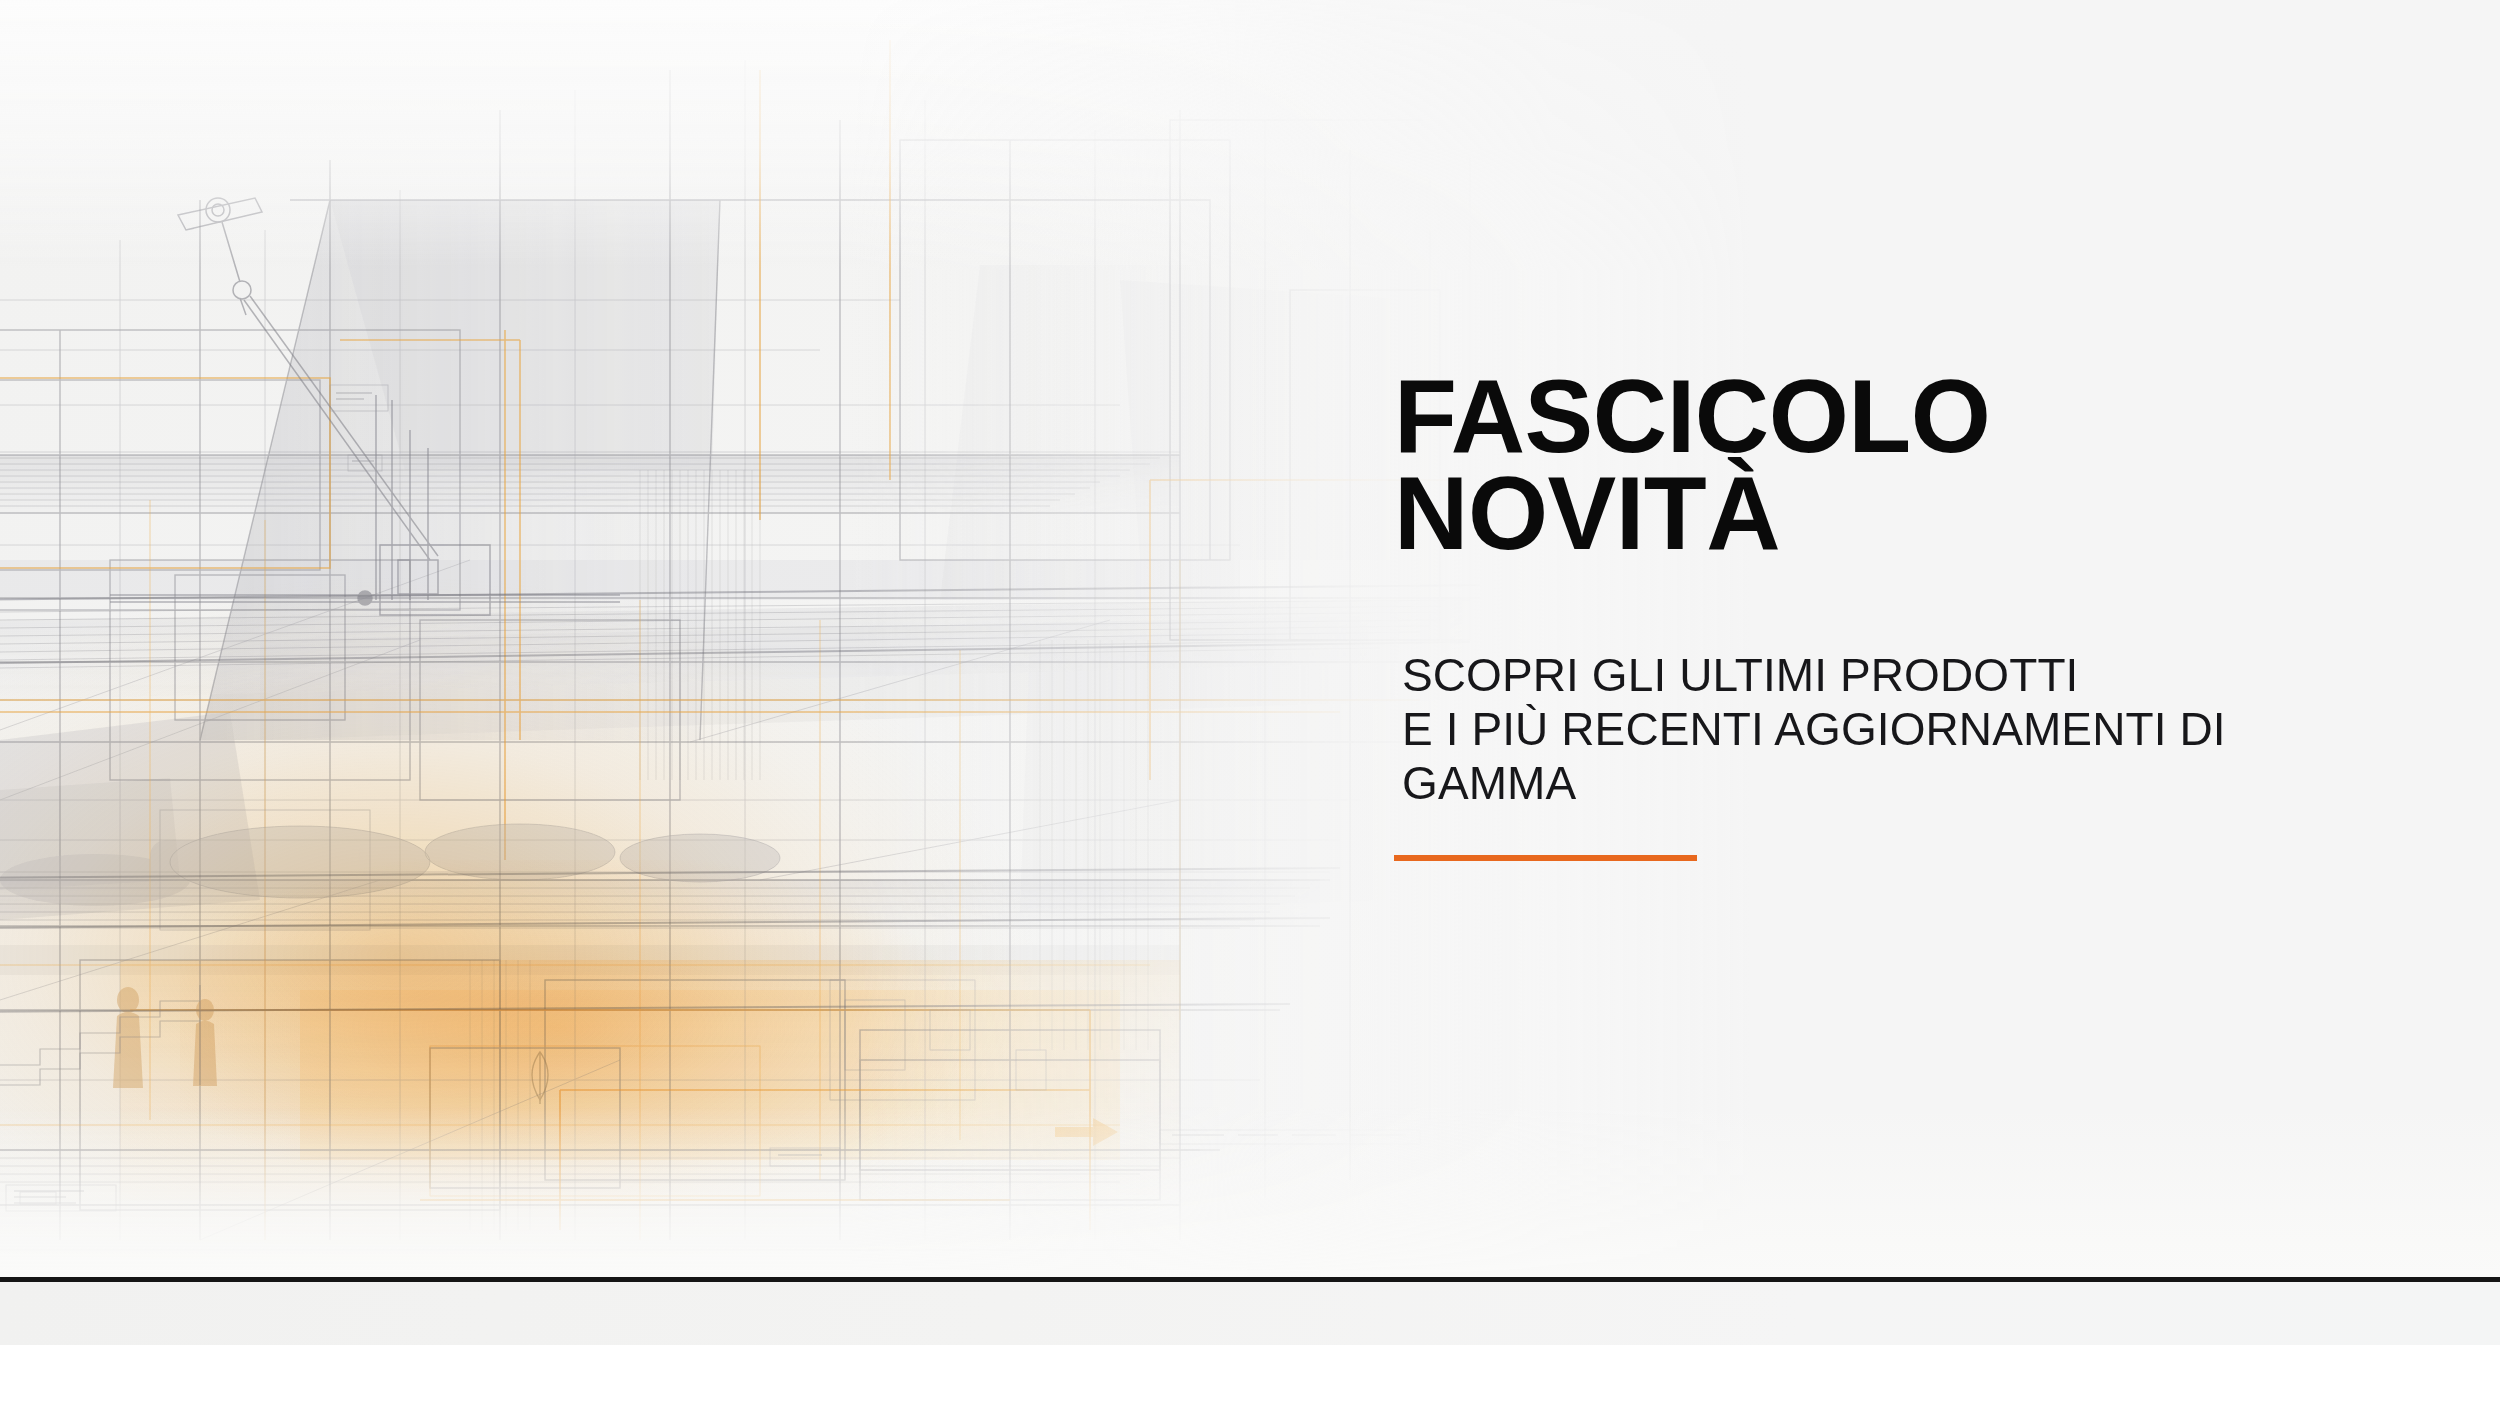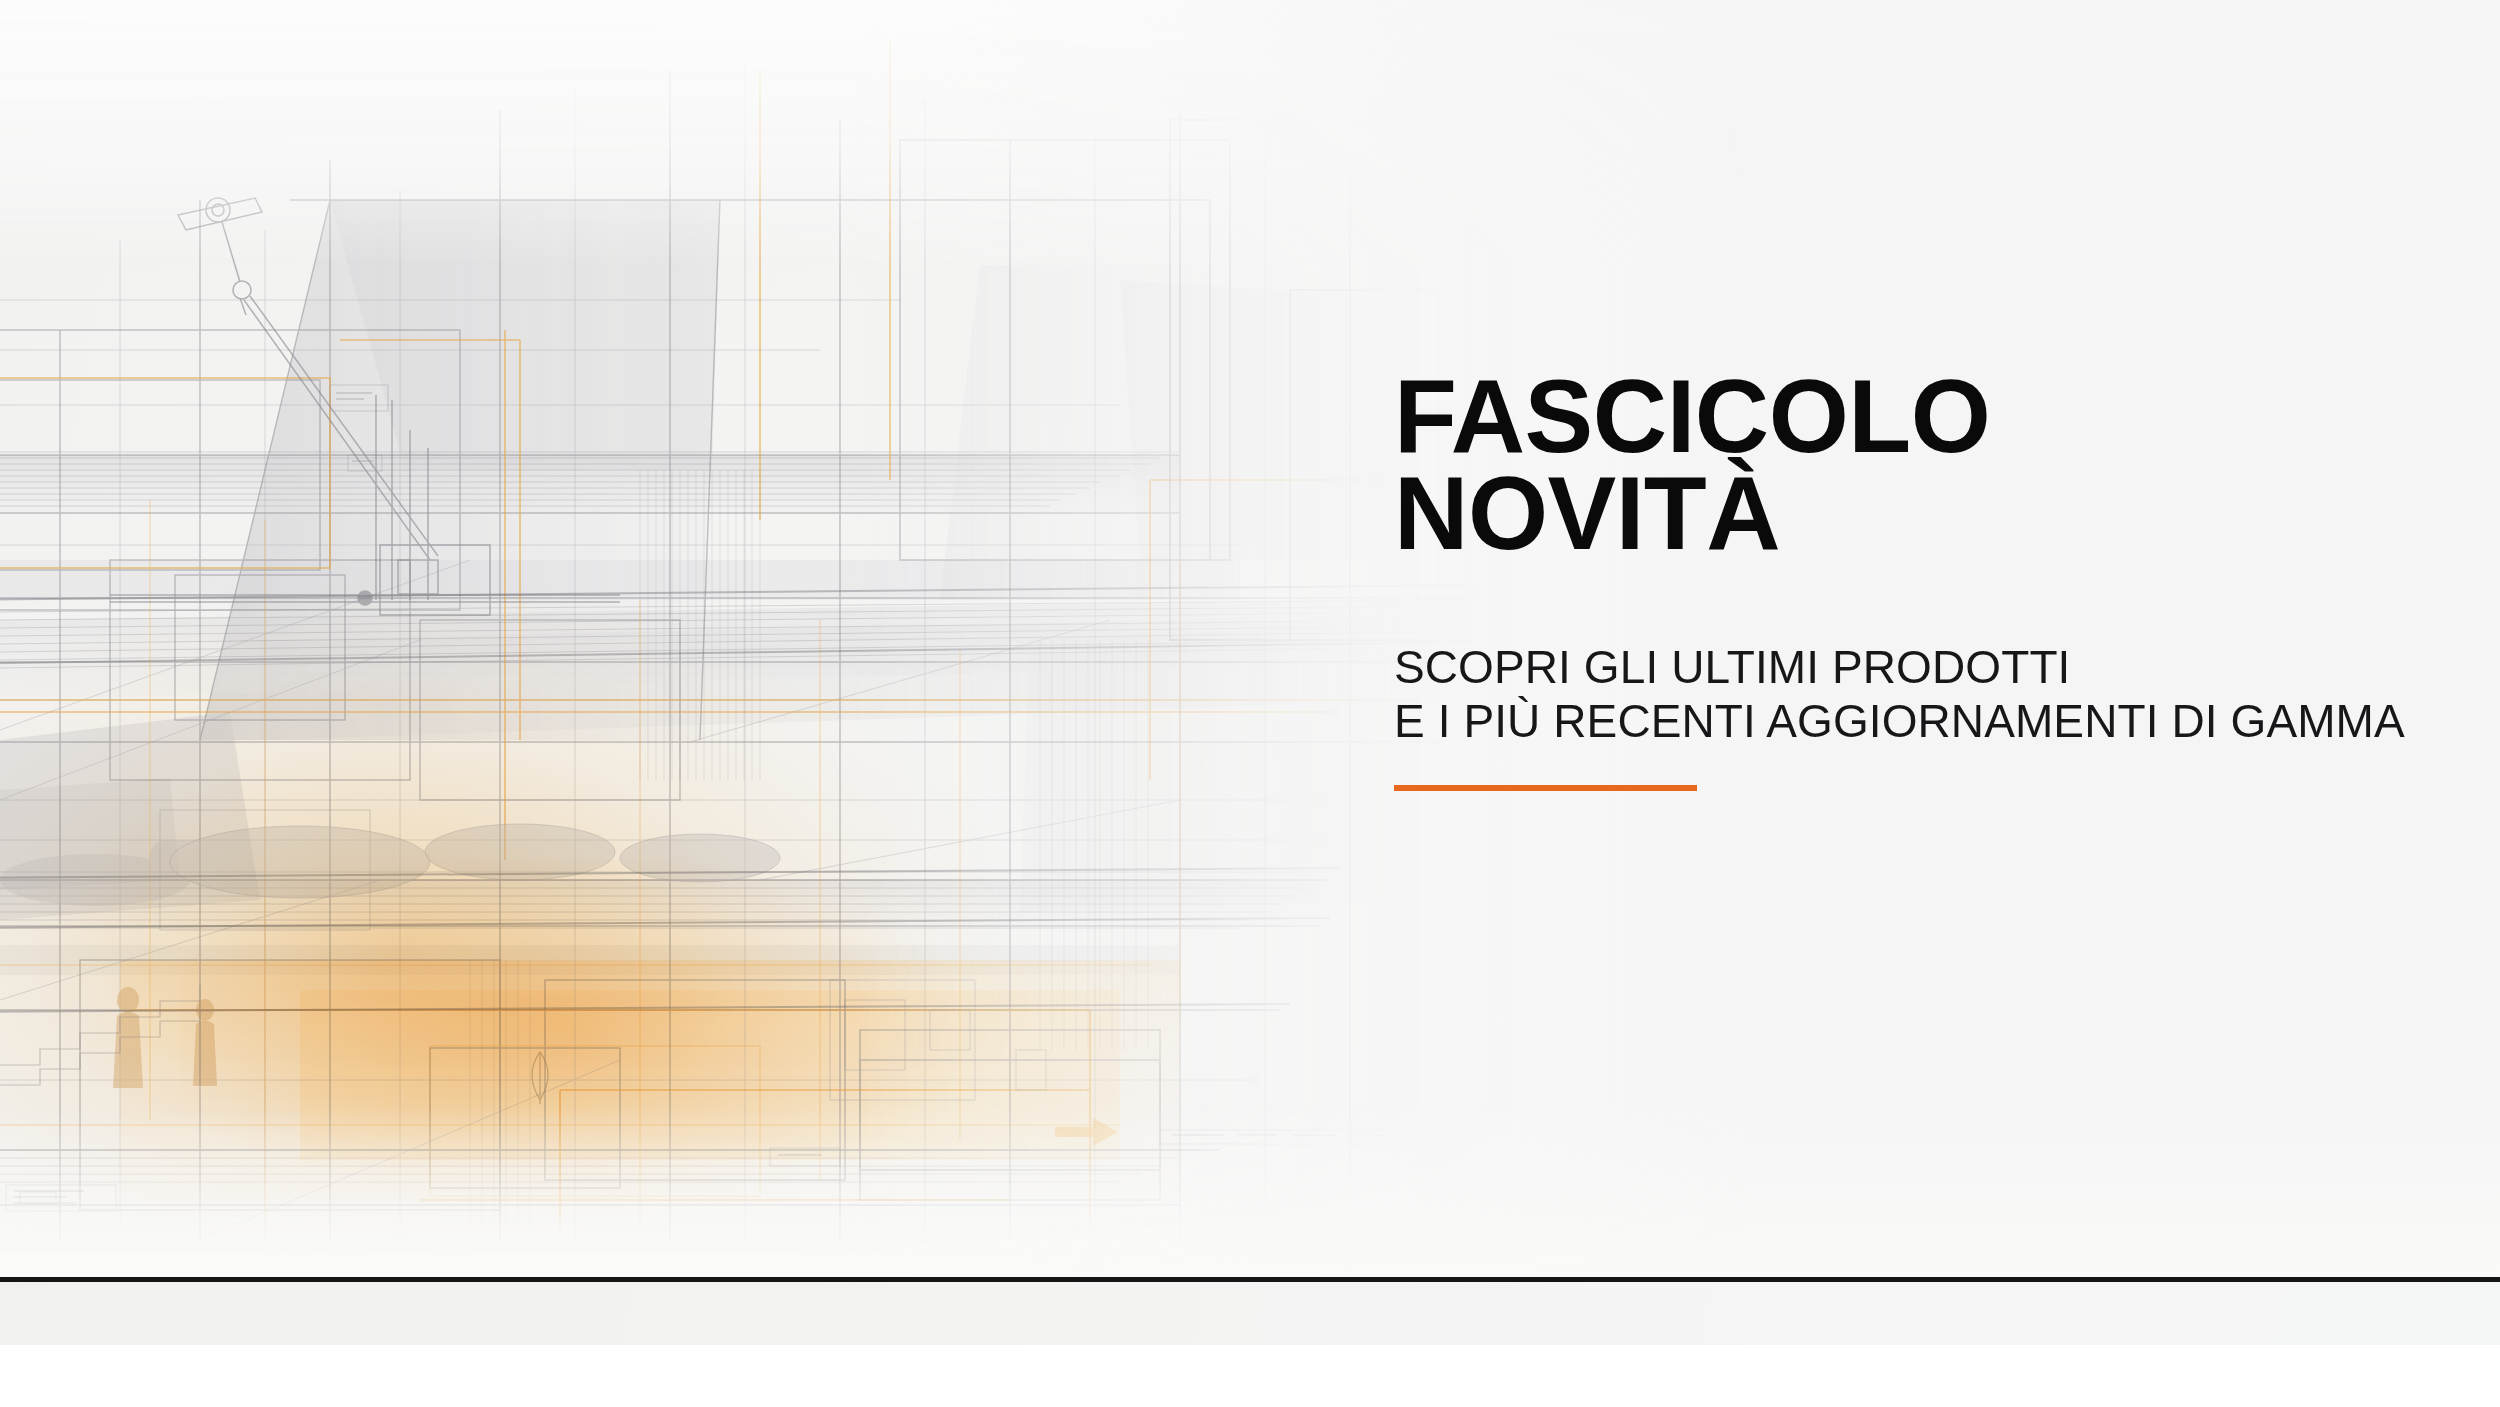--- a/index.html
+++ b/index.html
@@ -115,21 +115,21 @@
     margin: 0;
     white-space: pre-line;
   }
   .subtitle {
     font-family: "Liberation Sans", sans-serif;
     font-weight: 400;
     font-size: 46px;
     line-height: 54px;
     letter-spacing: 0.1px;
     color: #17171a;
-    margin: 0;
+    margin: 8px;
     white-space: pre-line;
   }
   .sub-gap { height: 78px; }
   .rule {
     width: 303px;
     height: 6px;
     background: #e8681e;
     margin: 0;
   }
   .rule-gap-top { height: 37px; }

